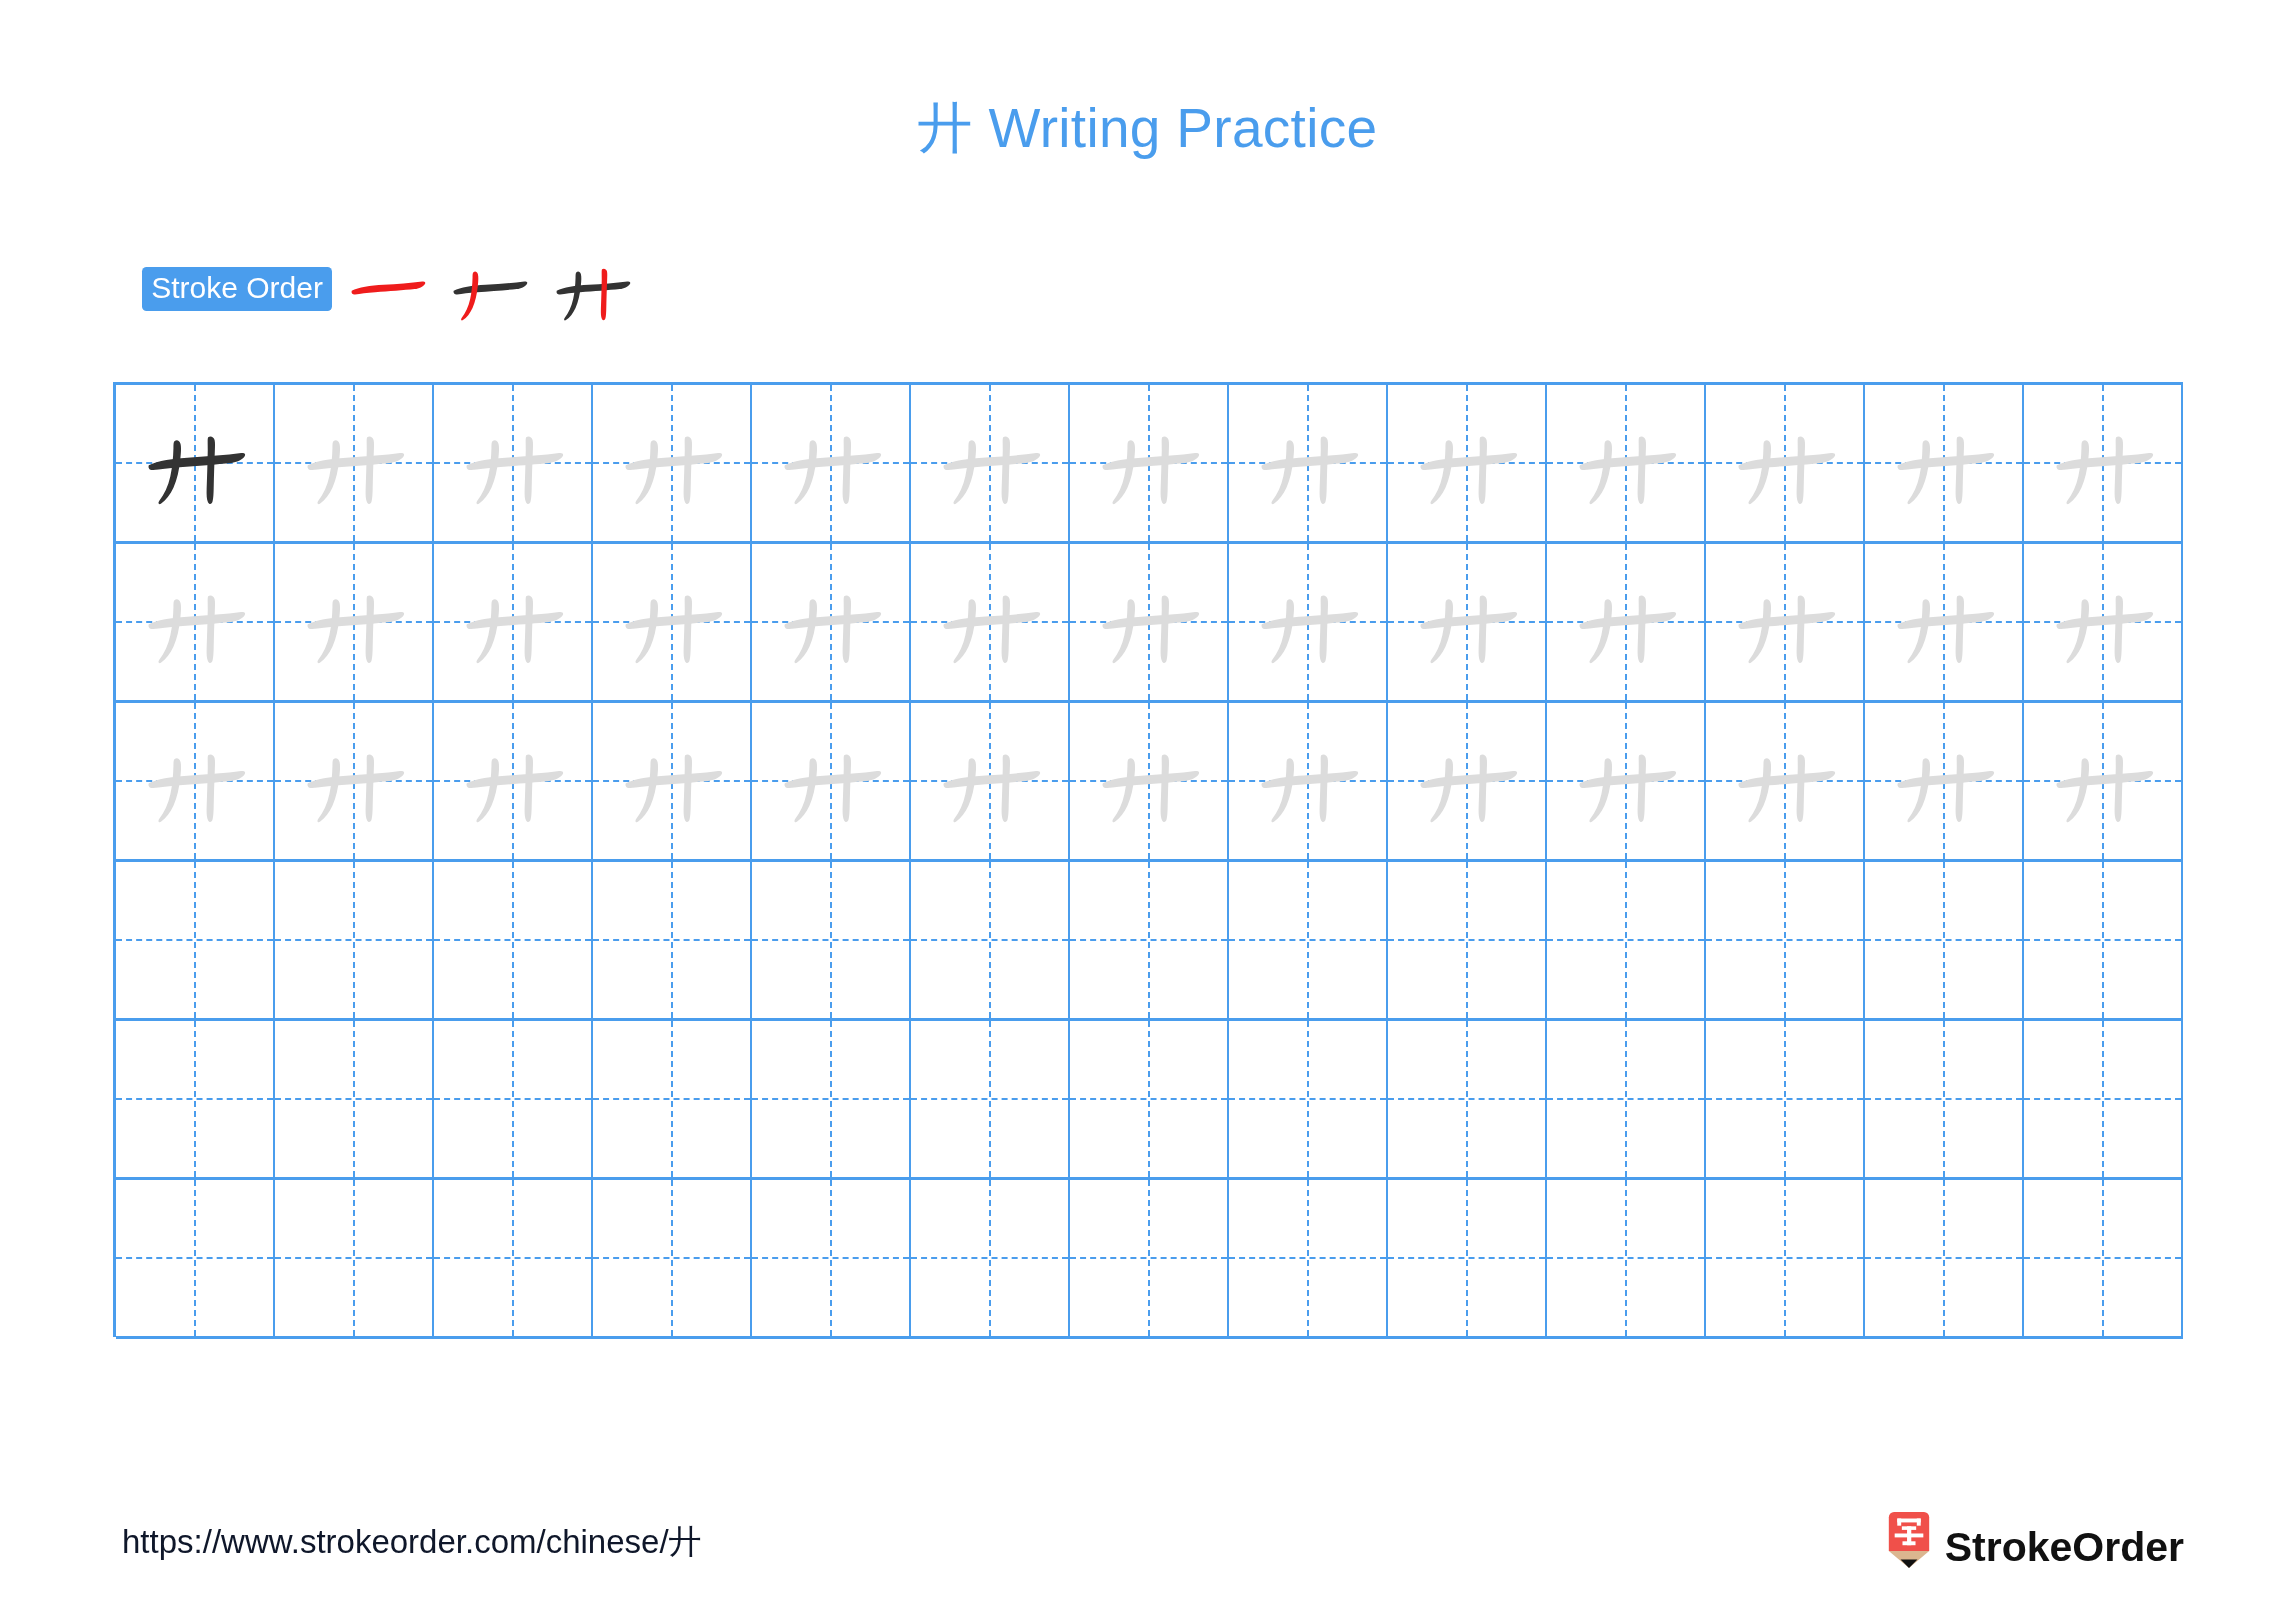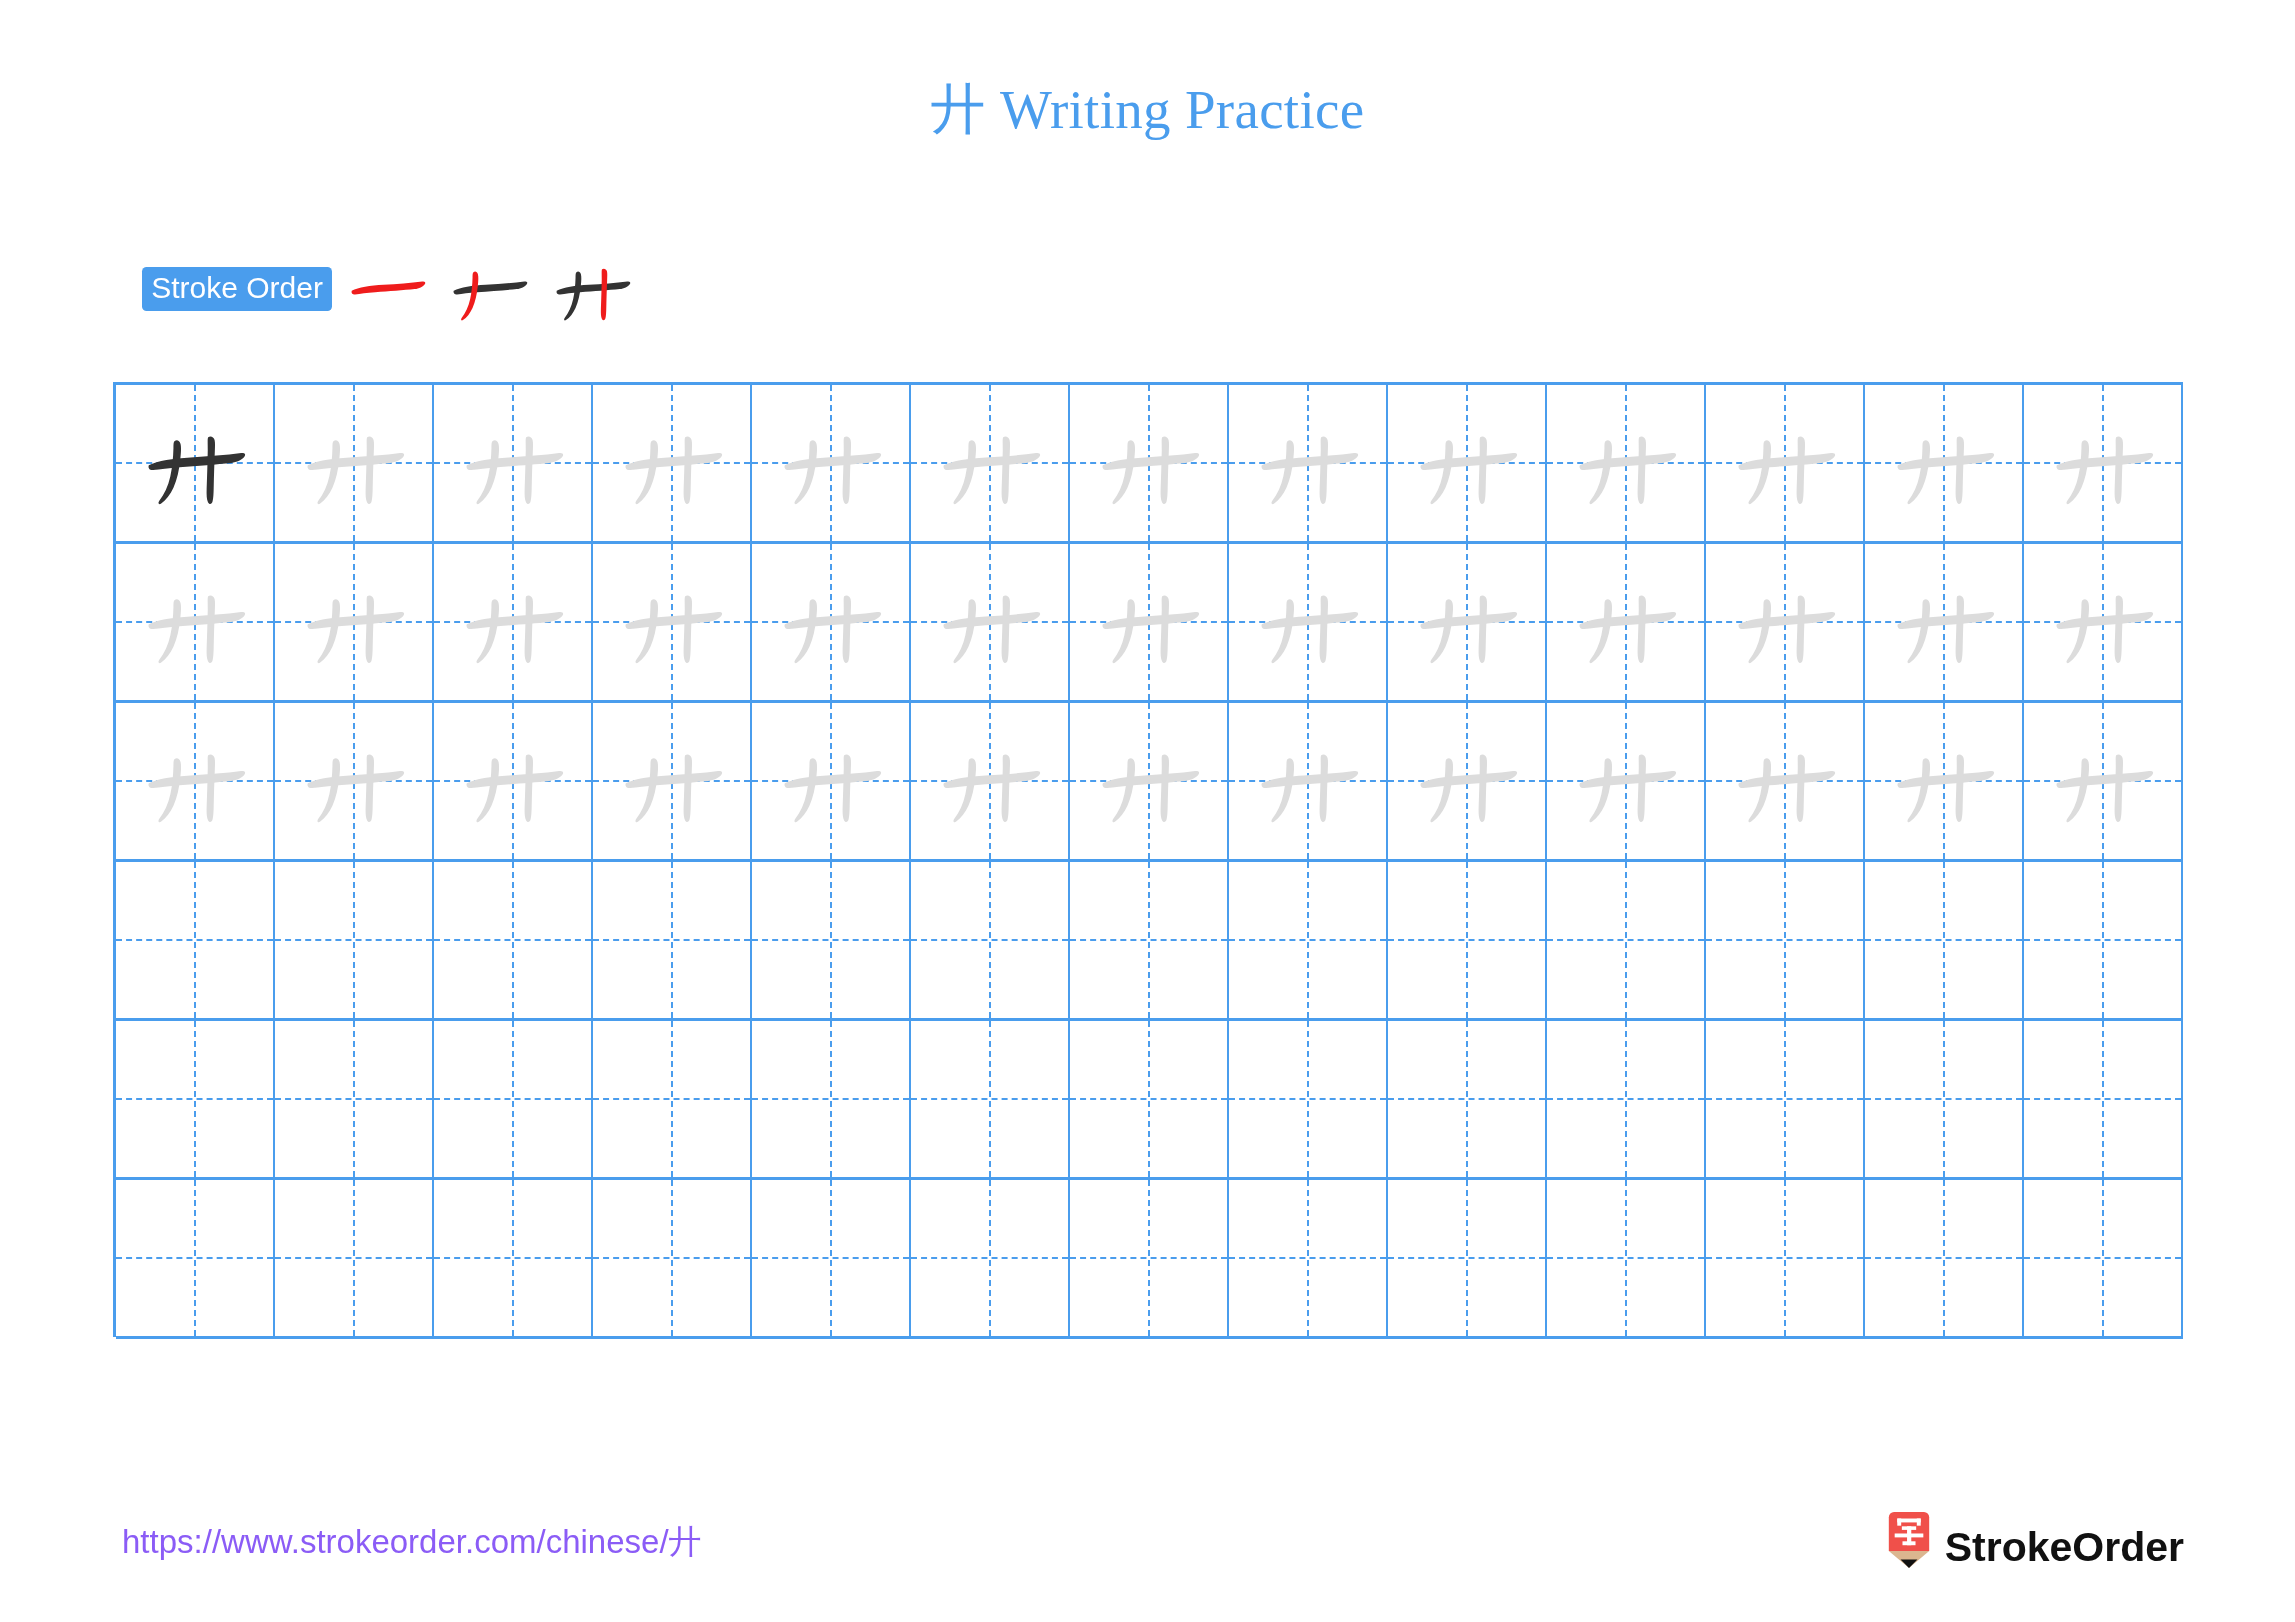--- a/index.html
+++ b/index.html
@@ -12,30 +12,29 @@
     height: 1622px;
     position: relative;
     font-family: "Liberation Sans", sans-serif;
     overflow: hidden;
   }
 
   
   #page-title {
     position: absolute;
     left: 0;
-    top: 82px;
+    top: 101px;
     width: 100%;
     text-align: center;
     font-size: 55px;
     color: #4a9ded;
     font-weight: 400;
     letter-spacing: 0.3px;
     line-height: 1;
     white-space: nowrap;
-    font-family: Liberation Serif, serif;
   }
 
   
   #stroke-order-row {
     position: absolute;
     left: 126px;
     top: 259px;
     display: flex;
     align-items: center;
     height: 60px;
@@ -122,21 +121,21 @@
     z-index: 2;
   }
   .cell-glyph svg { display: block; width: 110px; height: 110px; }
 
   
   #footer-url {
     position: absolute;
     left: 122px;
     top: 1525px;
     font-size: 33px;
-    color: #8b5cf6;
+    color: #0f172a;
     white-space: nowrap;
     line-height: 1;
   }
   #brand {
     position: absolute;
     right: 111px;
     top: 1512px;
     display: flex;
     align-items: flex-end;
     height: 56px;

